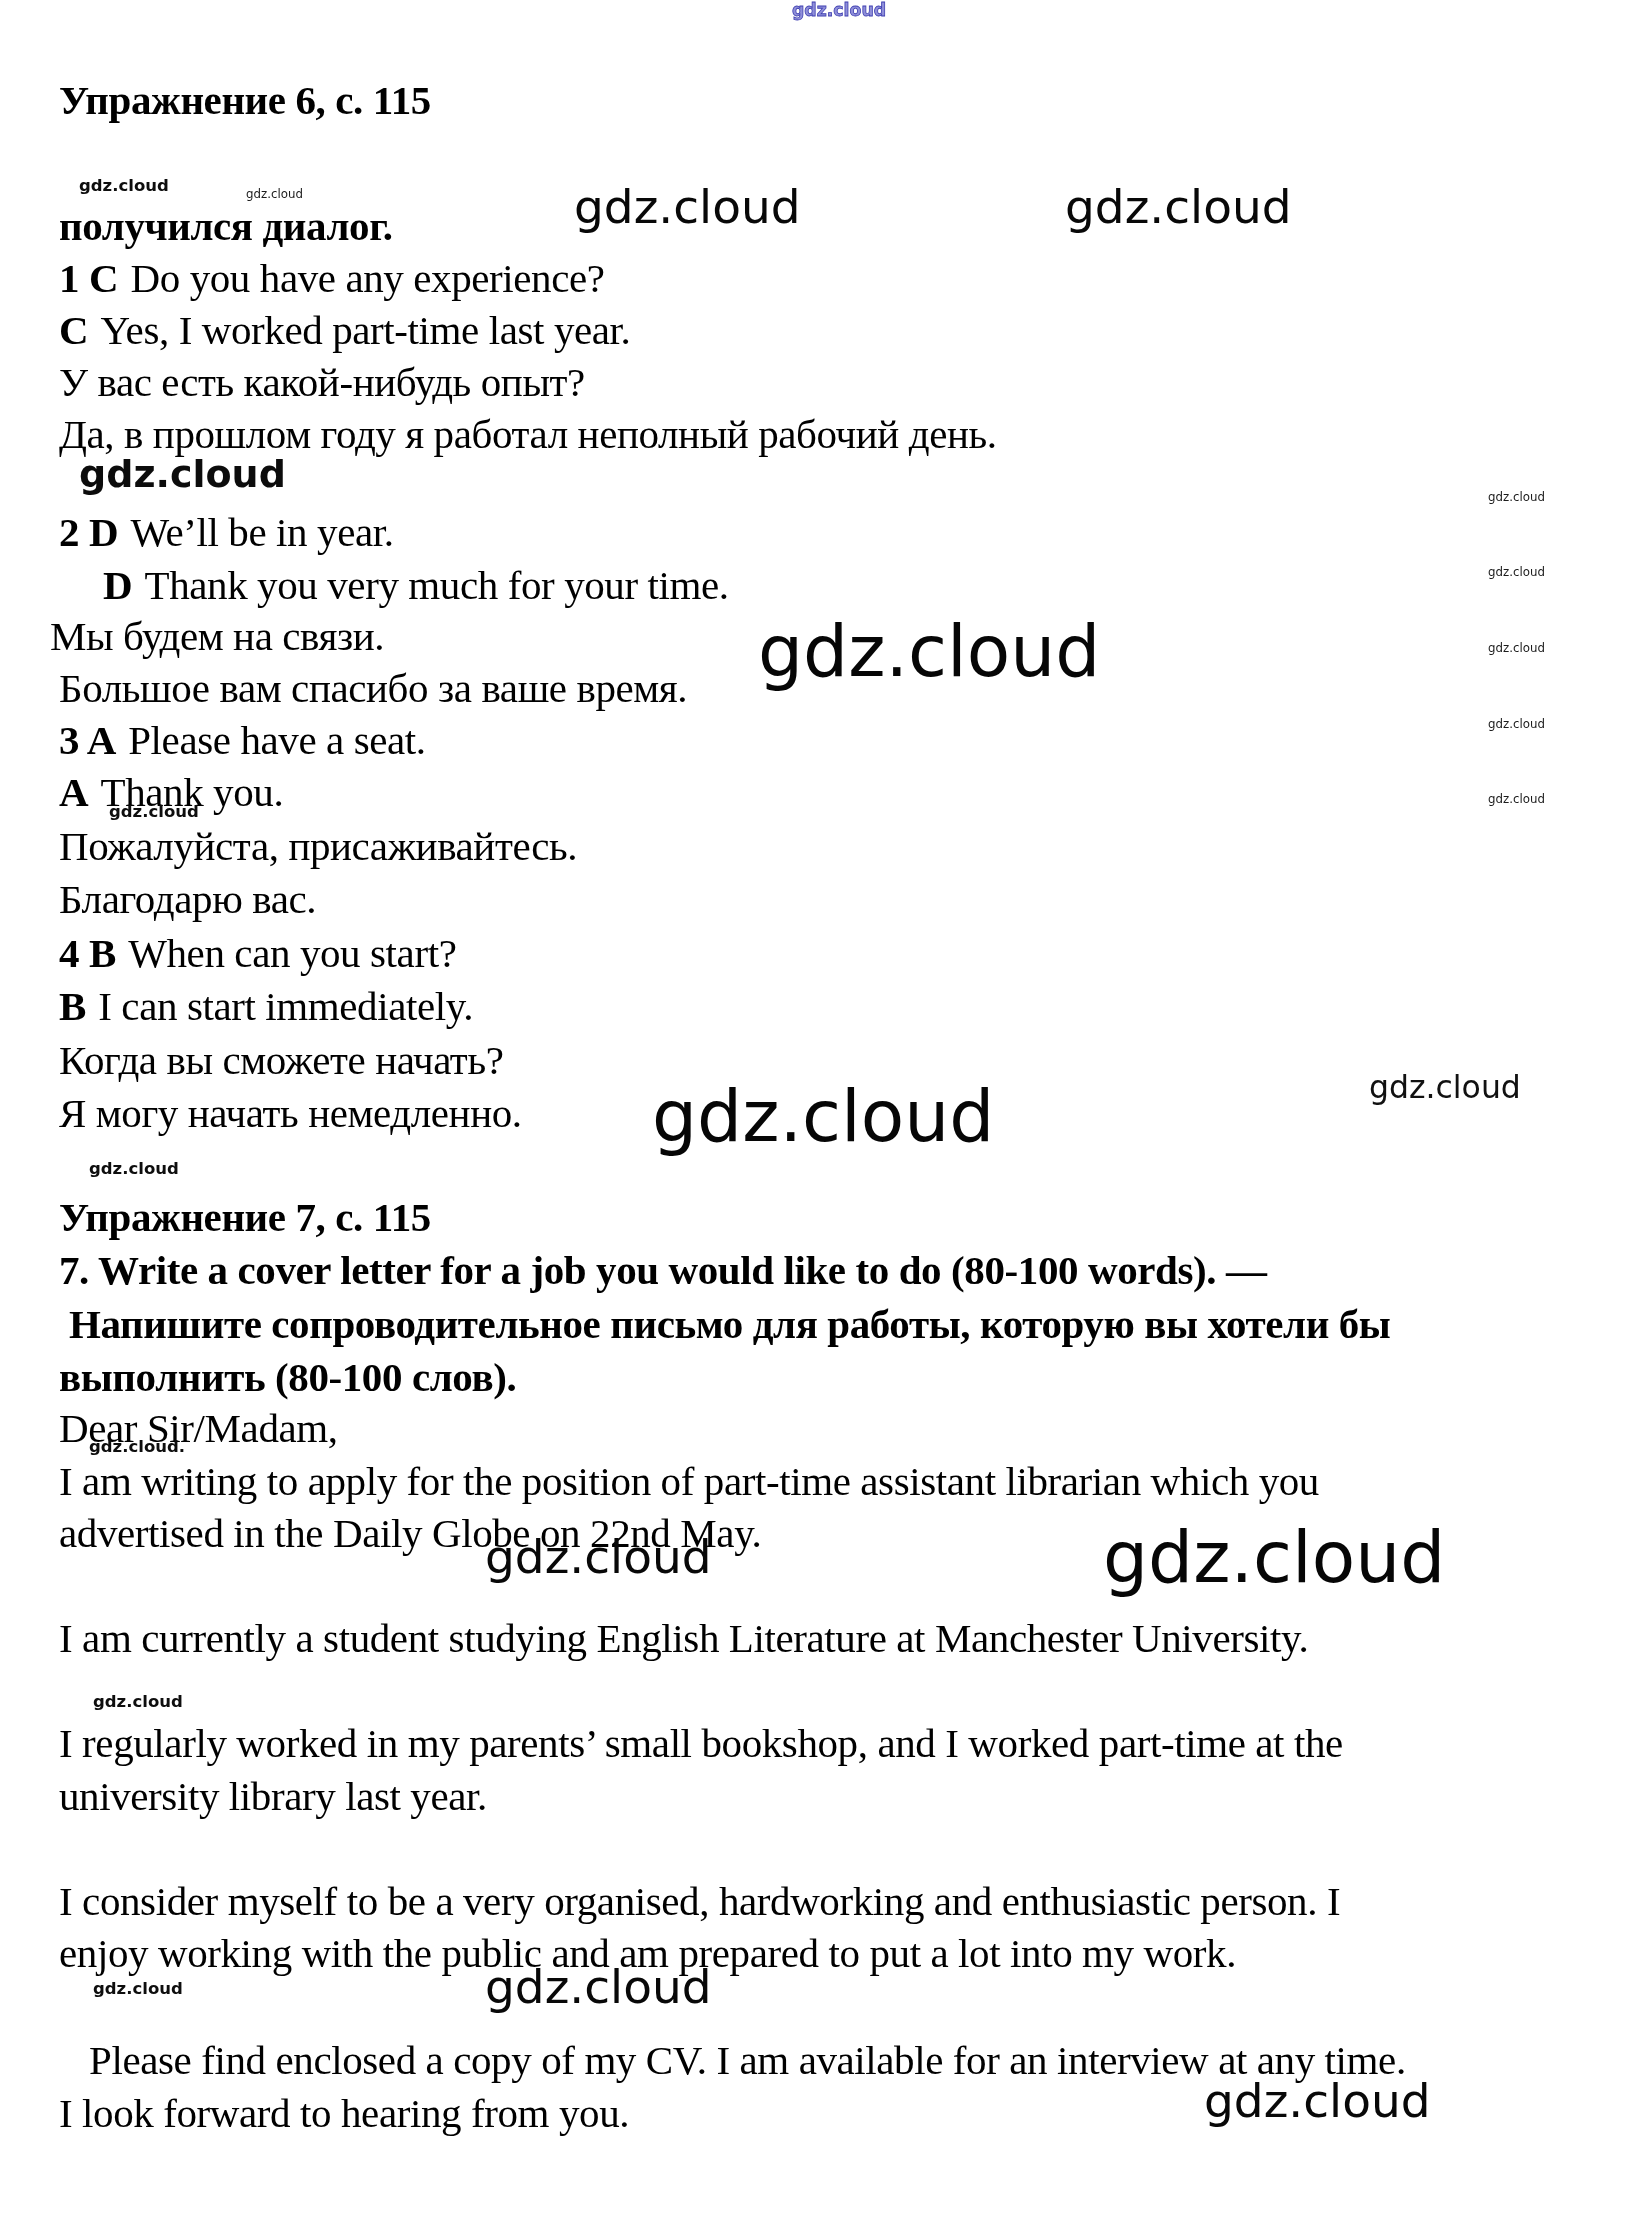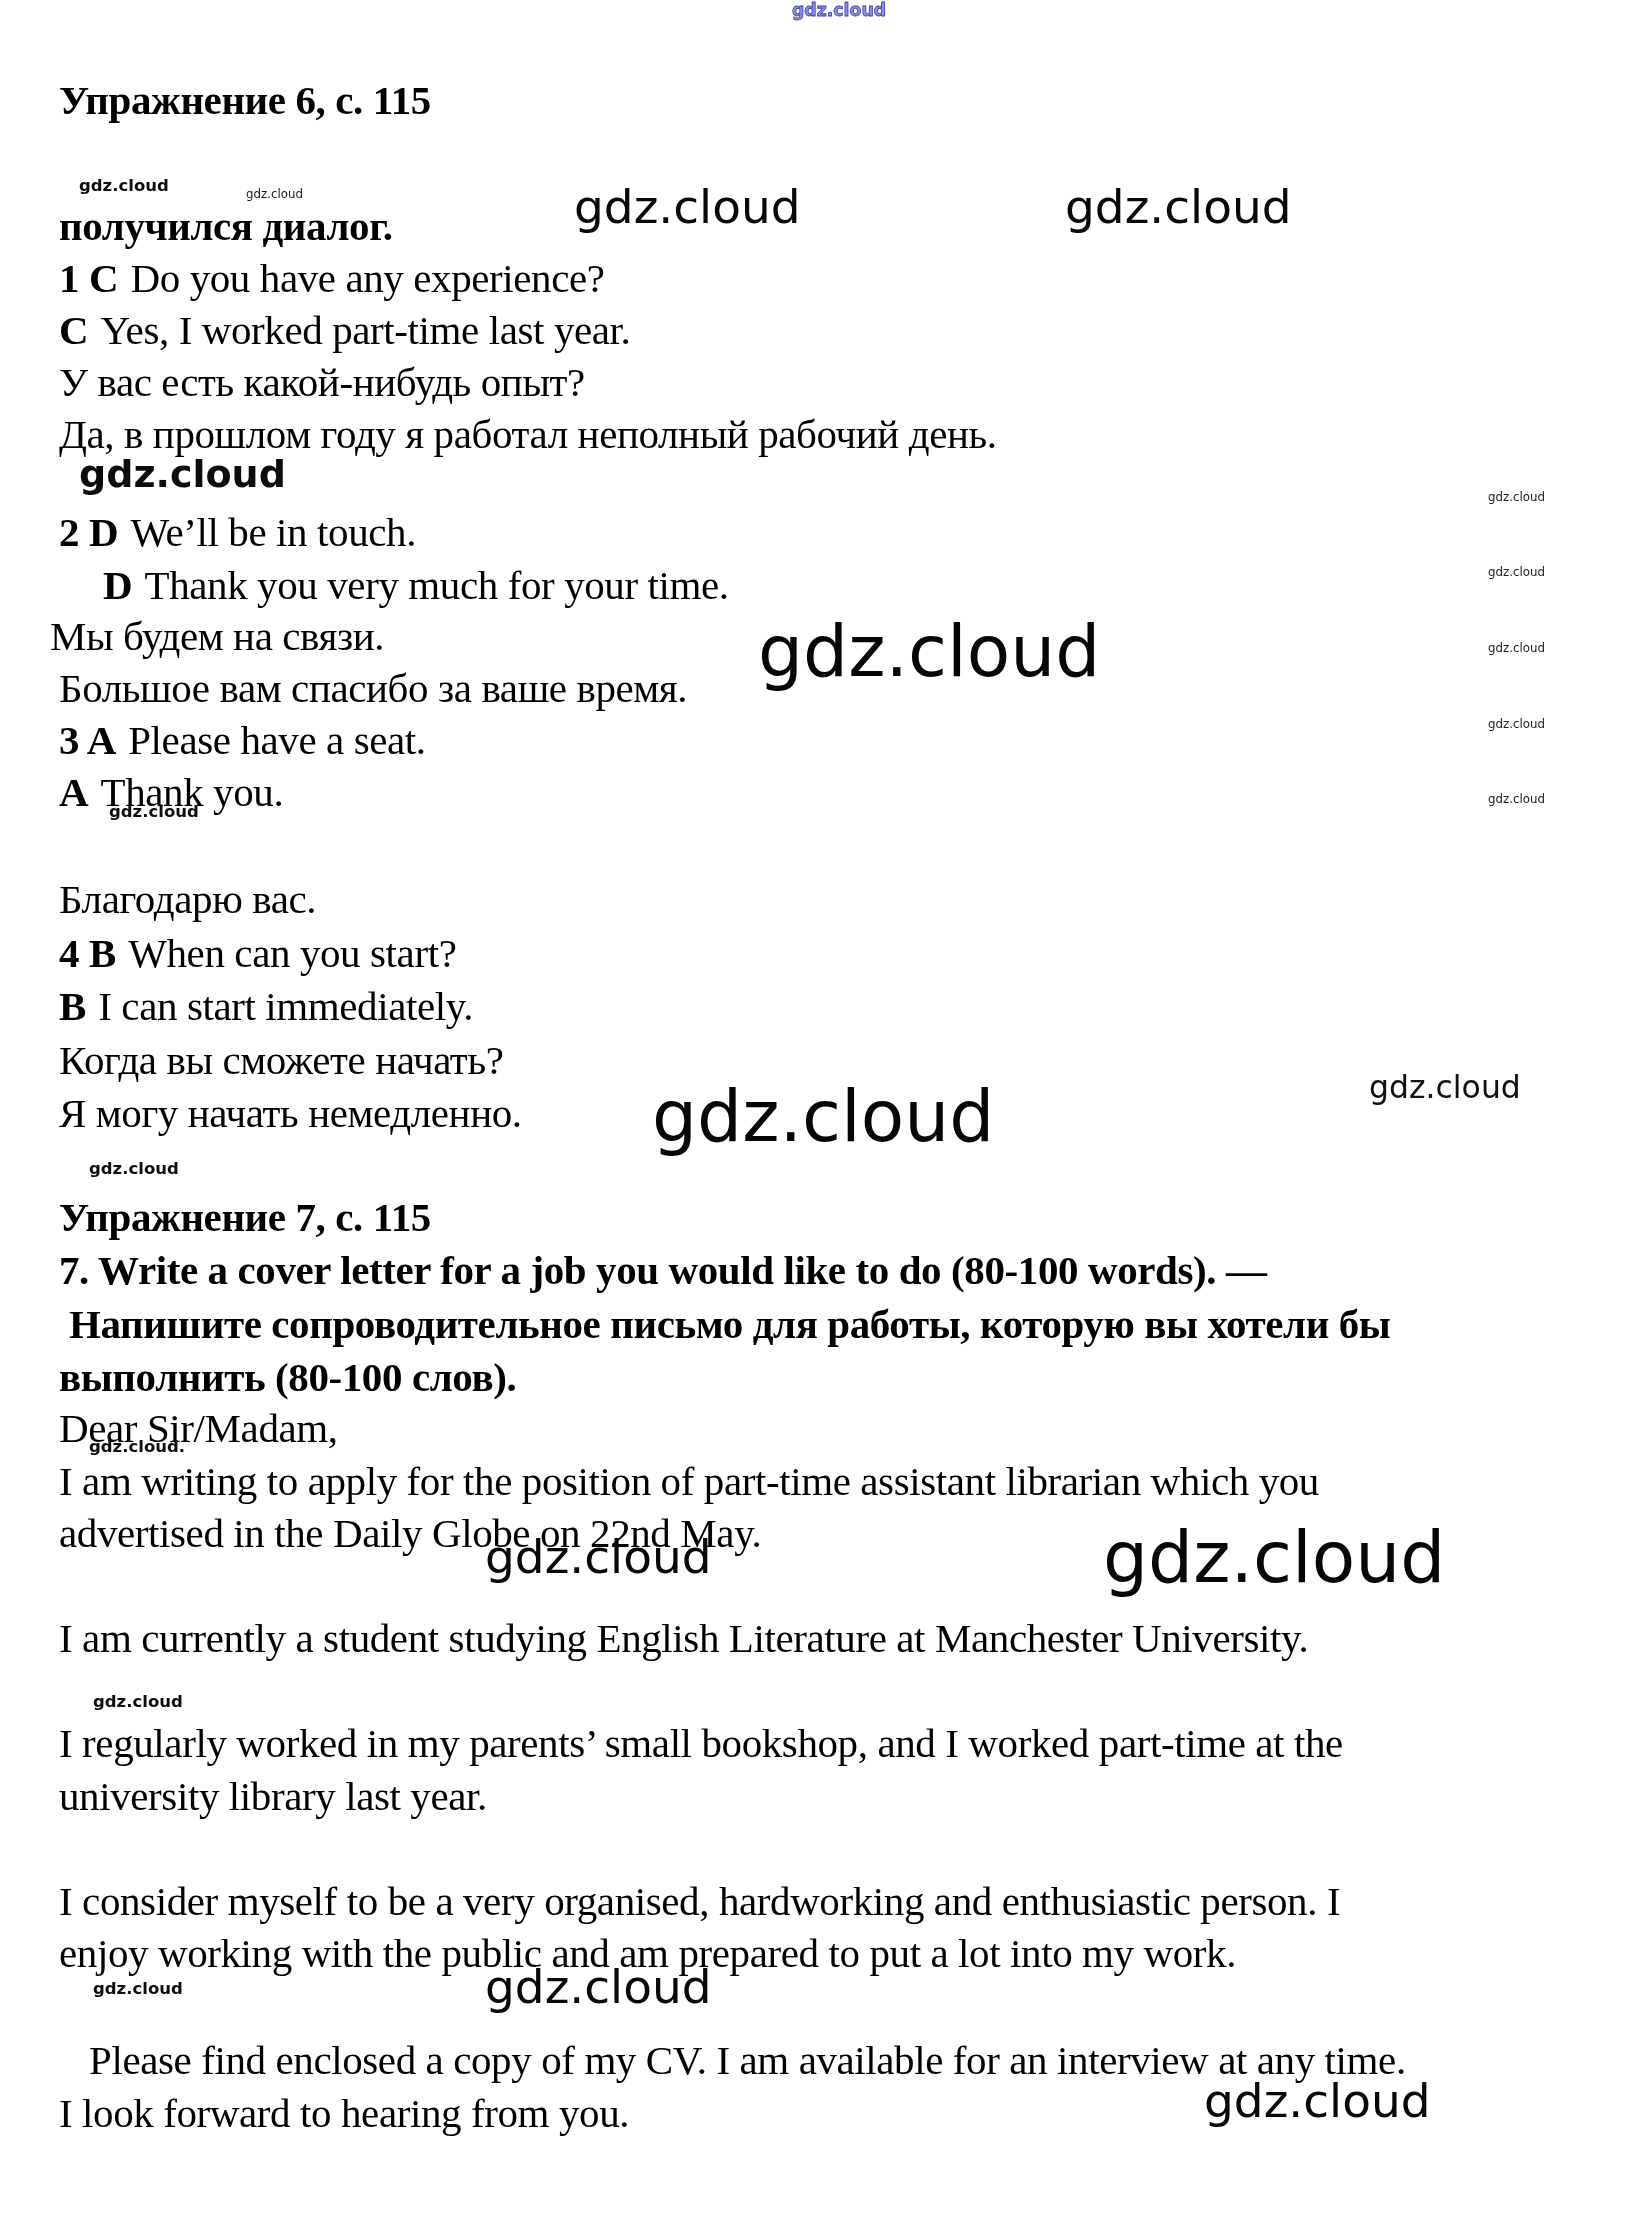--- a/index.html
+++ b/index.html
@@ -47,26 +47,27 @@
 </head>
 <body>
 
 <div id="canvas">
     <div class="line bold" style="top: 77px; left: 59px;"><span>Упражнение 6, с. 115</span></div>
     <div class="line bold" style="top: 203px; left: 59px;"><span>получился диалог.</span></div>
     <div class="line" style="top: 255px; left: 59px;"><span class="prefix">1 C</span><span>Do you have any experience?</span></div>
     <div class="line" style="top: 307px; left: 59px;"><span class="prefix">C</span><span>Yes, I worked part-time last year.</span></div>
     <div class="line" style="top: 359px; left: 59px;"><span>У вас есть какой-нибудь опыт?</span></div>
     <div class="line" style="top: 411px; left: 59px;"><span>Да, в прошлом году я работал неполный рабочий день.</span></div>
-    <div class="line" style="top: 509px; left: 59px;"><span class="prefix">2 D</span><span>We’ll be in touch.</span></div>
+    <div class="line" style="top: 509px; left: 59px;"><span class="prefix">2 D</span><span>We’ll be in year.</span></div>
     <div class="line" style="top: 562px; left: 75px; margin-left: 28px;"><span class="prefix">D</span><span>Thank you very much for your time.</span></div>
     <div class="line" style="top: 613px; left: 50px;"><span>Мы будем на связи.</span></div>
     <div class="line" style="top: 665px; left: 59px;"><span>Большое вам спасибо за ваше время.</span></div>
     <div class="line" style="top: 717px; left: 59px;"><span class="prefix">3 A</span><span>Please have a seat.</span></div>
     <div class="line" style="top: 769px; left: 59px;"><span class="prefix">A</span><span>Thank you.</span></div>
+    <div class="line" style="top: 823px; left: 59px;"><span>Пожалуйста, присаживайтесь.</span></div>
     <div class="line" style="top: 876px; left: 59px;"><span>Благодарю вас.</span></div>
     <div class="line" style="top: 930px; left: 59px;"><span class="prefix">4 B</span><span>When can you start?</span></div>
     <div class="line" style="top: 983px; left: 59px;"><span class="prefix">B</span><span>I can start immediately.</span></div>
     <div class="line" style="top: 1090px; left: 59px;"><span>Я могу начать немедленно.</span></div>
     <div class="line" style="top: 1037px; left: 59px;"><span>Когда вы сможете начать?</span></div>
     <div class="line bold" style="top: 1194px; left: 59px;"><span>Упражнение 7, с. 115</span></div>
     <div class="line bold" style="top: 1247px; left: 59px;"><span>7. Write a cover letter for a job you would like to do (80-100 words). —</span></div>
     <div class="line bold" style="top: 1301px; left: 69px;"><span>Напишите сопроводительное письмо для работы, которую вы хотели бы</span></div>
     <div class="line bold" style="top: 1354px; left: 59px;"><span>выполнить (80-100 слов).</span></div>
     <div class="line" style="top: 1405px; left: 59px;"><span>Dear Sir/Madam,</span></div>

